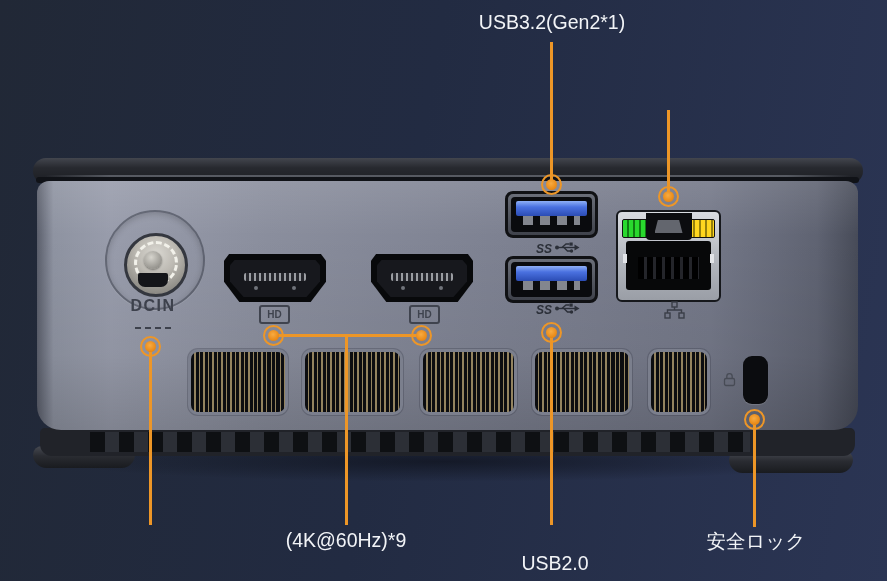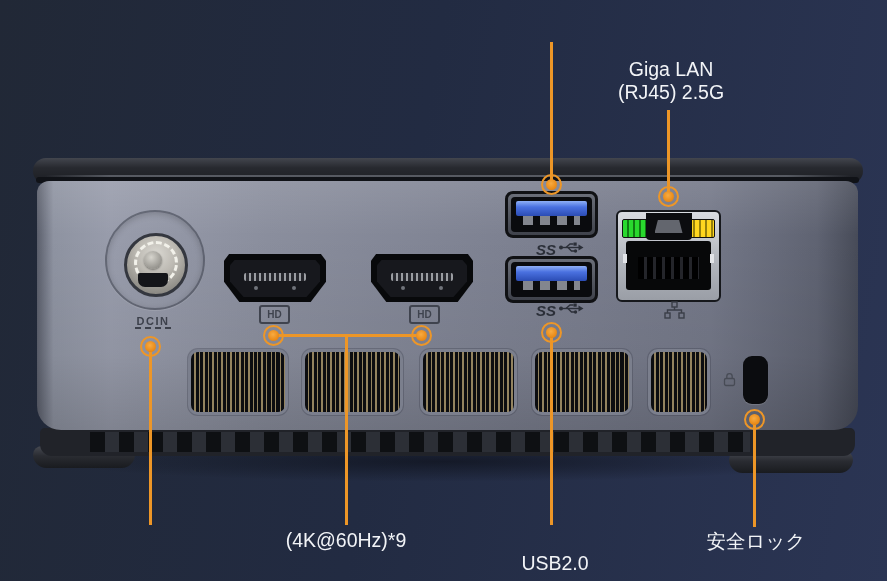--- a/index.html
+++ b/index.html
@@ -36,22 +36,22 @@
     box-shadow:inset 0 2px 6px rgba(0,0,0,.18), 0 1px 1px rgba(255,255,255,.12);}
   .dc-recess{left:124px;top:233px;width:58px;height:58px;border-radius:50%;z-index:4;
     border:3px solid #34373f;overflow:hidden;
     background:radial-gradient(circle at 50% 32%,#dbd9d3 0%,#bcb9b2 40%,#94928c 72%,#767470 100%);}
   .dc-dashes{left:7px;top:5px;width:38px;height:38px;border-radius:50%;
     border:3px dashed #f2f1ea;}
   .dc-pin{left:17px;top:15px;width:18px;height:18px;border-radius:50%;
     background:radial-gradient(circle at 40% 35%,#d6d4cd 0%,#a5a39d 55%,#7c7a75 100%);
     box-shadow:0 1px 2px rgba(0,0,0,.4);}
   .dc-notch{left:11px;top:37px;width:30px;height:14px;background:#141519;border-radius:2px 2px 7px 7px;}
-  .dc-engraving{left:153px;top:315px;transform:translateX(-50%);z-index:4;
-    font-size:11px;font-weight:bold;letter-spacing:1.5px;color:#3d414c;}
+  .dc-engraving{left:153px;top:297px;transform:translateX(-50%);z-index:4;
+    font-size:16px;font-weight:bold;letter-spacing:1.5px;color:#3d414c;}
   .dc-underline{left:135px;top:327px;width:36px;height:0;border-top:2px dashed #3d414c;z-index:4;}
   
   .hdmi{width:102px;height:48px;z-index:4;background:#08090b;
     clip-path:polygon(0 14%,5% 0,95% 0,100% 14%,100% 58%,85% 100%,15% 100%,0 58%);}
   .hdmi.p1{left:224px;top:254px;} .hdmi.p2{left:371px;top:254px;}
   .hdmi-cavity{left:6px;top:6px;width:90px;height:37px;background:#17181d;
     clip-path:polygon(0 14%,5% 0,95% 0,100% 14%,100% 58%,85% 100%,15% 100%,0 58%);}
   .hdmi-pins{left:14px;top:13px;width:62px;height:8px;border-radius:2px;
     background:repeating-linear-gradient(90deg,#9b9da2 0 2px,#26272d 2px 5px);}
   .hdmi-dot{width:4px;height:4px;border-radius:50%;background:#70737a;}
@@ -62,21 +62,21 @@
   .usb{left:505px;width:93px;height:47px;z-index:4;border-radius:8px;
     background:linear-gradient(180deg,#6a6e78,#3f424b);border:3px solid #101114;box-sizing:border-box;}
   .usb.u1{top:191px;} .usb.u2{top:256px;}
   .usb-cavity{left:3px;top:3px;width:81px;height:35px;background:#0a0b0e;border-radius:4px;}
   .usb-tongue{left:5px;top:4px;width:71px;height:15px;border-radius:2px;
     background:linear-gradient(180deg,#8fb0f6 0%,#4a71e0 40%,#2b4cb4 100%);}
   .usb-teeth{left:12px;top:19px;width:57px;height:9px;
     background:repeating-linear-gradient(90deg,#83868e 0 10px,#0a0b0e 10px 17px);}
   .ss-mark{z-index:4;display:flex;align-items:center;gap:2px;color:#2b2f38;}
   .ss-mark.m1{left:536px;top:240px;} .ss-mark.m2{left:536px;top:301px;}
-  .ss-text{font-size:15px;font-weight:bold;font-style:italic;line-height:1;}
+  .ss-text{font-size:12px;font-weight:bold;font-style:italic;line-height:1;}
   
   .rj45{left:616px;top:210px;width:105px;height:92px;z-index:4;border-radius:6px;
     border:2px solid #16181c;box-sizing:border-box;
     background:linear-gradient(180deg,#d9dce1 0%,#b6bac1 50%,#9a9ea6 100%);}
   .rj-led{top:7px;width:25px;height:17px;border:1px solid #111;border-radius:2px;}
   .rj-led.green{left:4px;background:repeating-linear-gradient(90deg,#29d92e 0 4px,#0f7a12 4px 6px);}
   .rj-led.yellow{right:4px;background:repeating-linear-gradient(90deg,#ffd61f 0 4px,#96800c 4px 6px);}
   .rj-latch{left:50%;transform:translateX(-50%);top:1px;width:46px;height:27px;background:#0b0c0f;border-radius:0 0 4px 4px;}
   .rj-latch-inner{left:50%;transform:translateX(-50%);top:7px;width:28px;height:13px;background:#63666e;
     clip-path:polygon(12% 0,88% 0,100% 100%,0 100%);}
@@ -257,23 +257,20 @@
   <div class="abs cdot" style="left:411px;top:325px;">
       <i></i>
     </div>
   <div class="abs cdot" style="left:541px;top:322px;">
       <i></i>
     </div>
   <div class="abs cdot" style="left:744px;top:409px;">
       <i></i>
     </div>
 
-  <div class="abs callout-label" style="left:671px;top:58px;">
-    <div>Giga LAN</div>
-    <div>(RJ45) 2.5G</div>
-  </div>
+  <div class="abs callout-label" style="left:552px;top:11px;">USB3.2(Gen2*1)</div>
   <div class="abs callout-label" style="left:346px;top:529px;">
     <div>(4K@60Hz)*9</div>
   </div>
   <div class="abs callout-label" style="left:555px;top:552px;">USB2.0</div>
   <div class="abs callout-label" style="left:756px;top:530px;">安全ロック</div>
 
 </div>
 
 </body></html>

